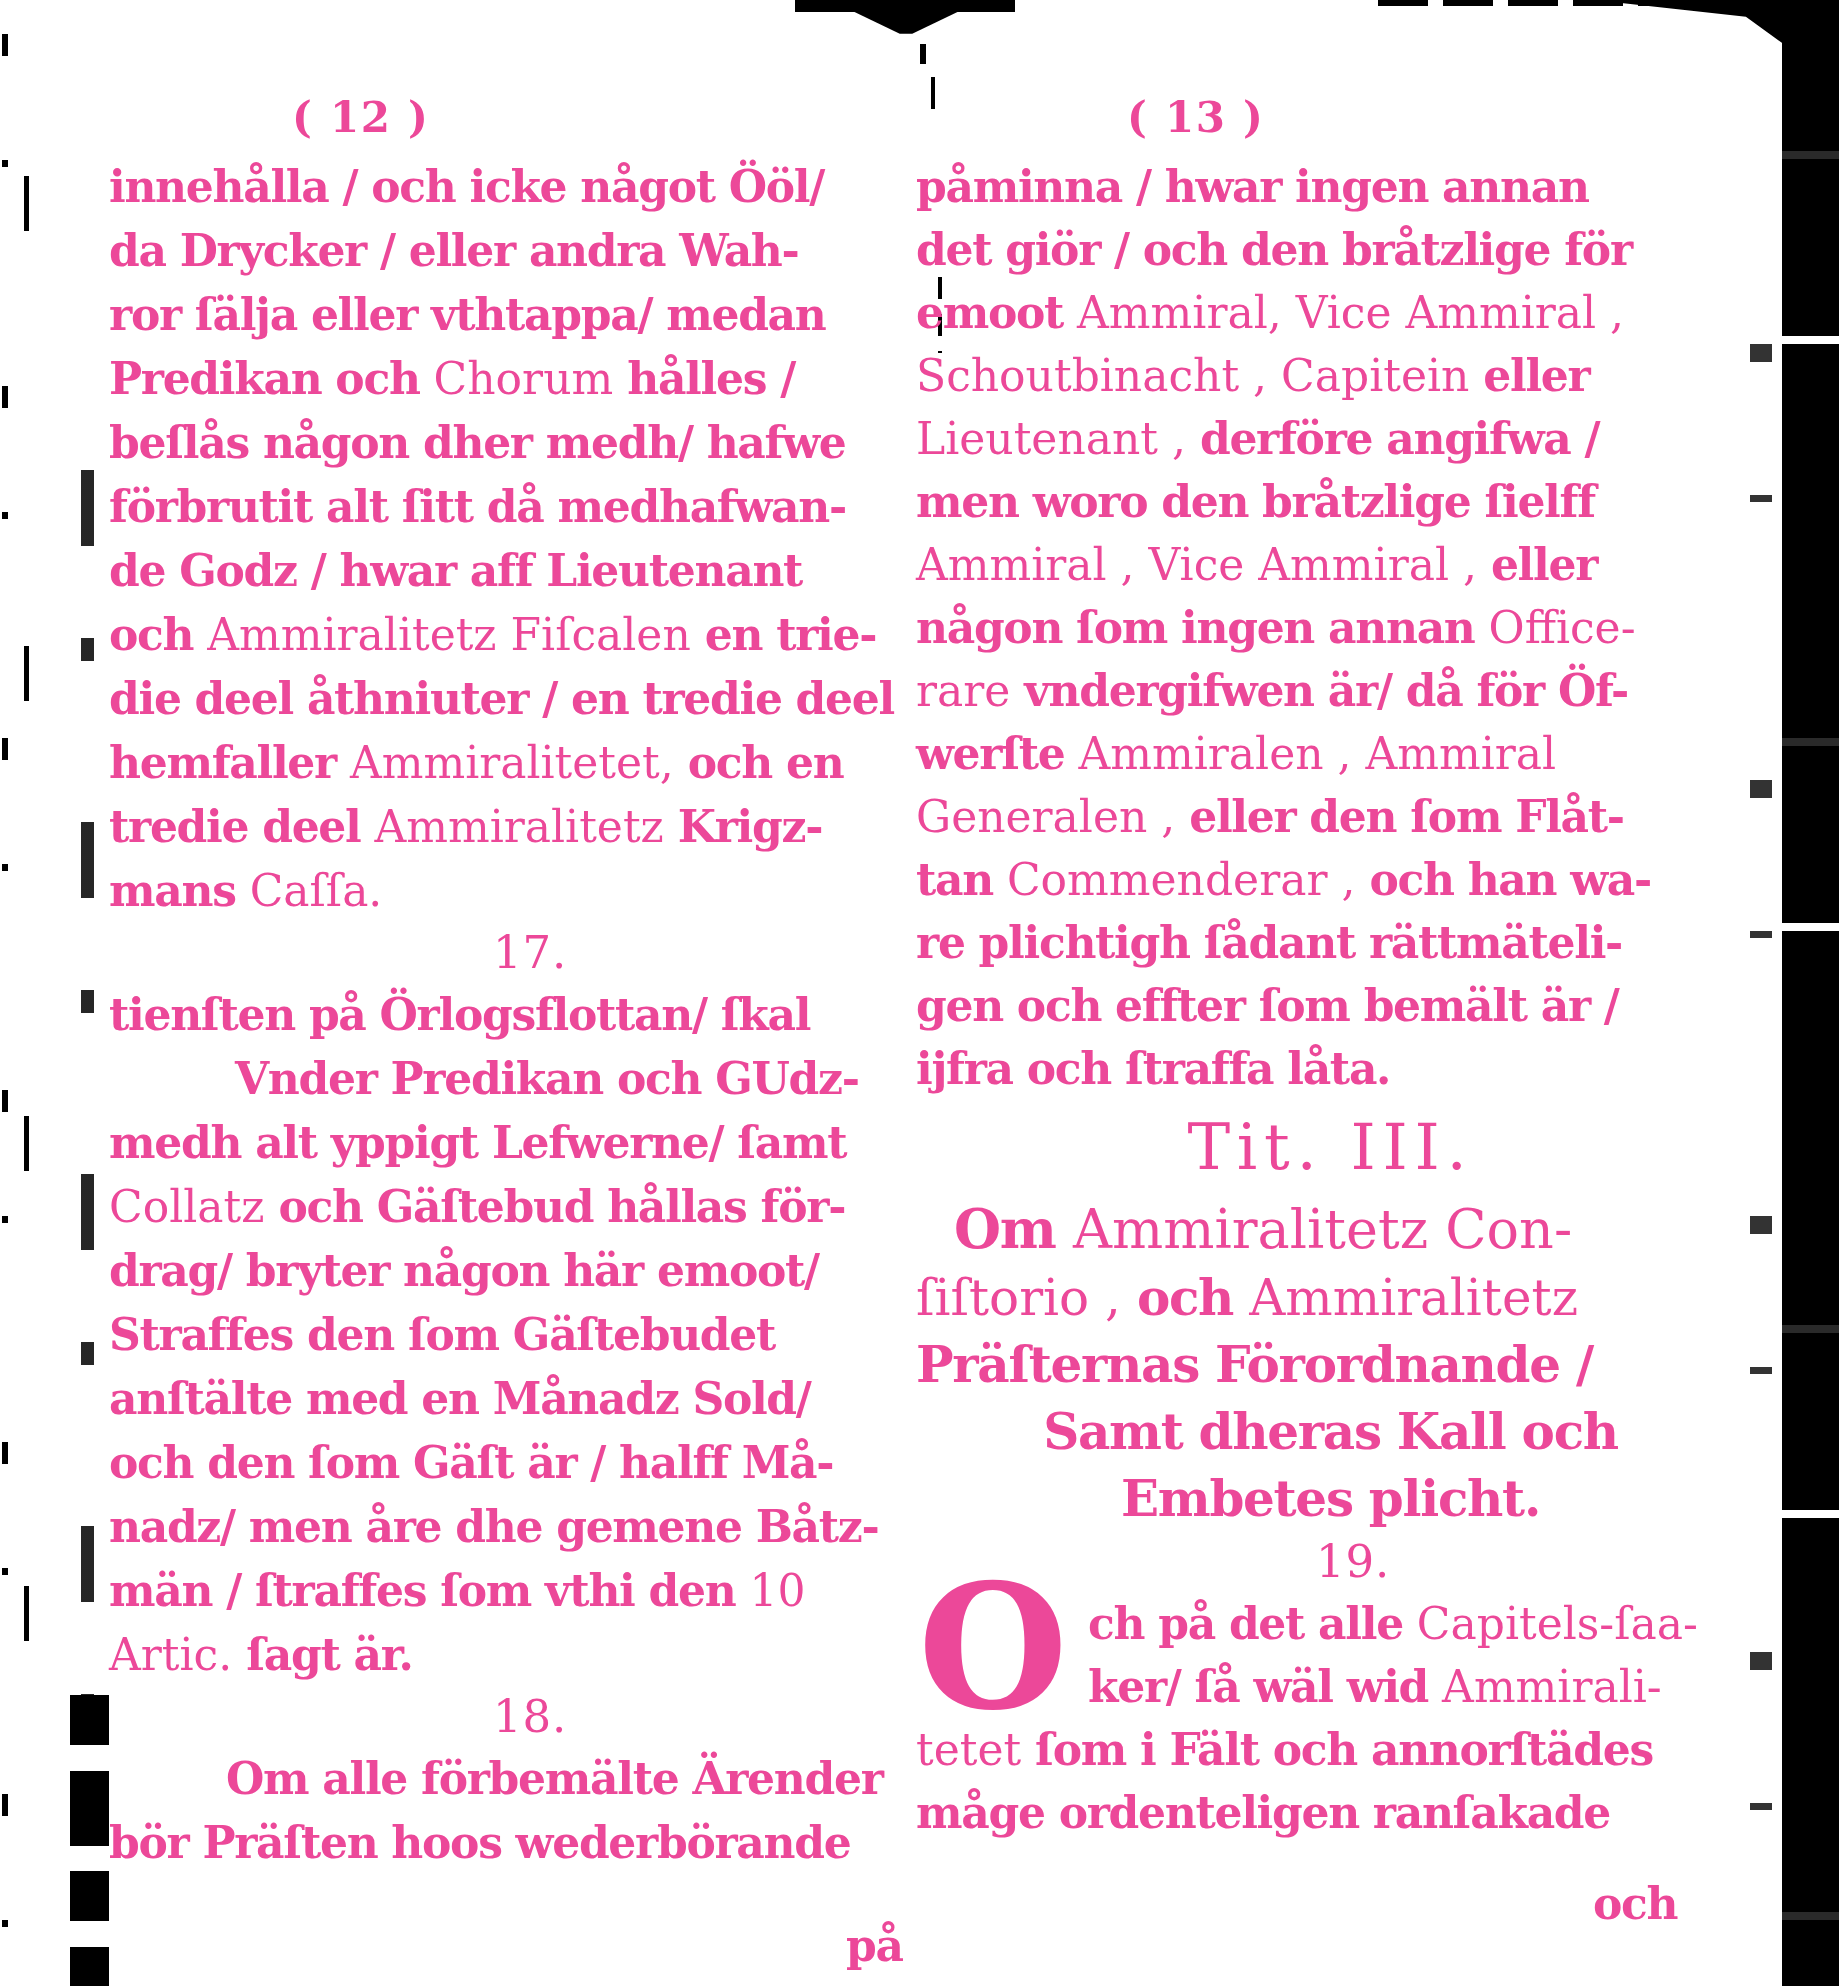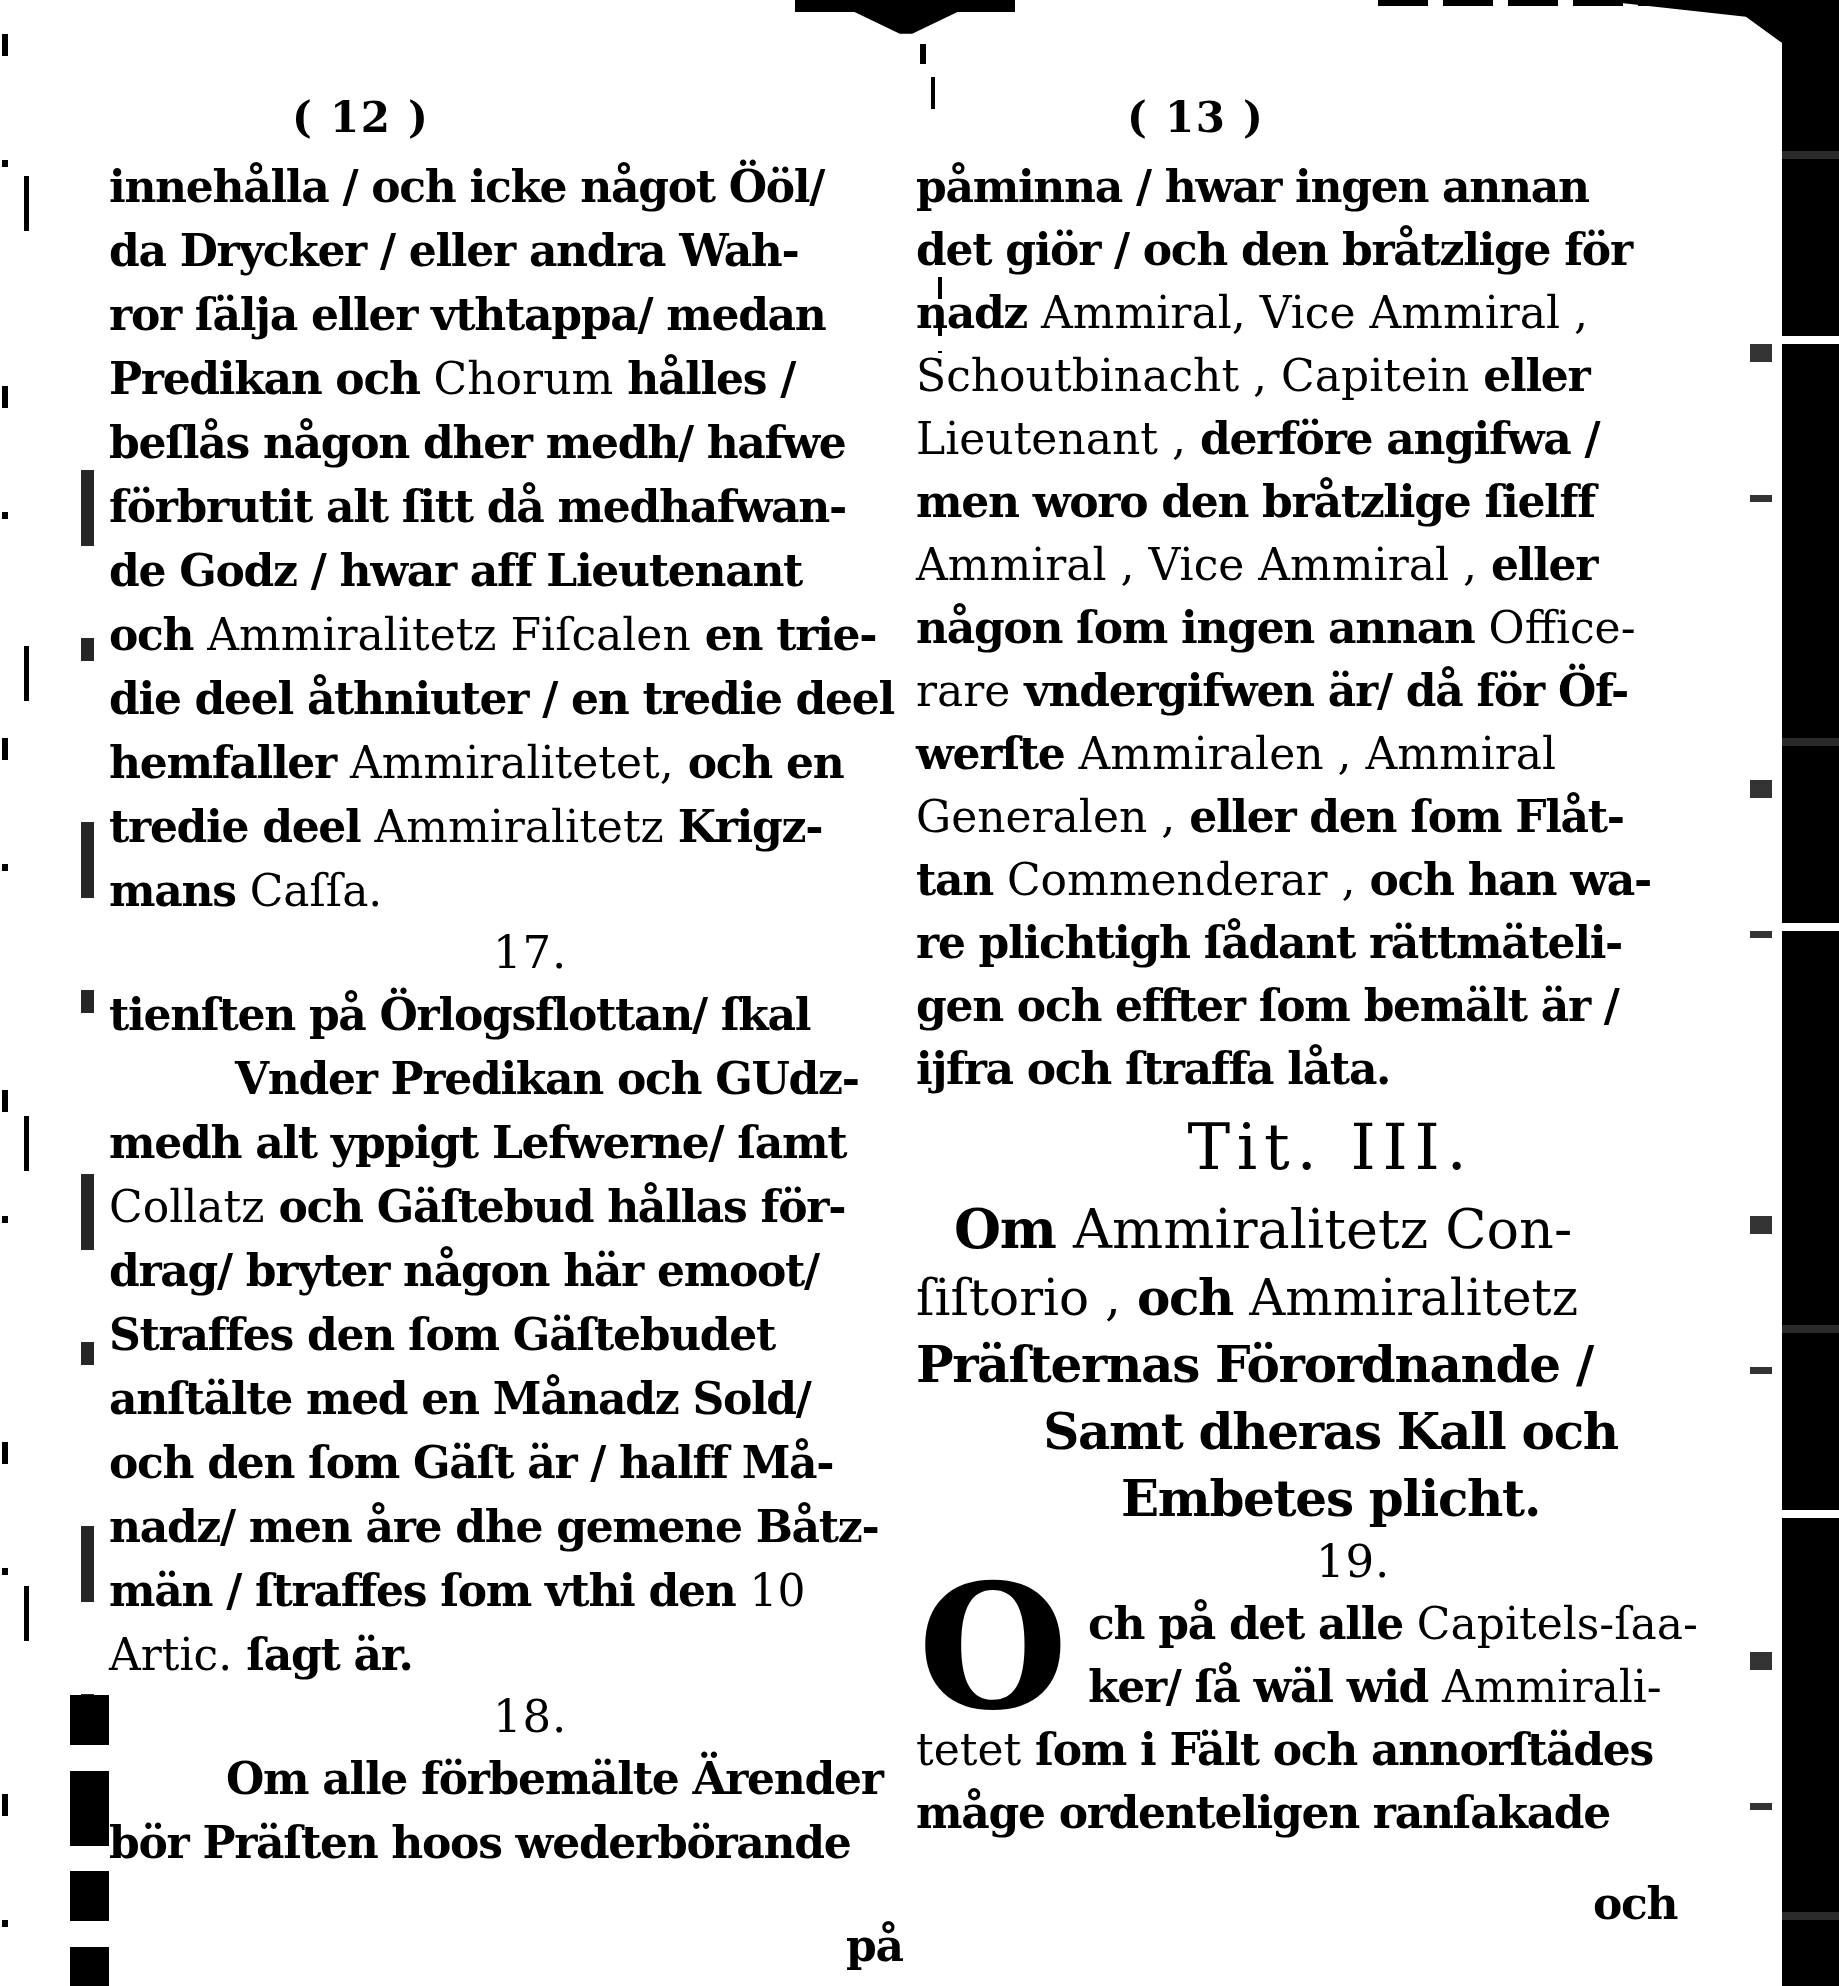--- a/index.html
+++ b/index.html
@@ -1,17 +1,17 @@
 <!DOCTYPE html>
 <html style="font-size:13.4px"><head>
 <meta charset="utf-8">
 <style>
   html,body{margin:0;padding:0;background:#777;}
   #scan{position:relative;width:1839px;height:1987px;background:#ffffff;overflow:hidden;
-        color:#000000;font-family:"DejaVu Serif",serif;}
+        color:#ec4899;font-family:"DejaVu Serif",serif;}
   .page{position:absolute;top:81px;}
   #page-left{left:109px;width:797px;}
   #page-right{left:916px;width:829px;}
   .pagenum{font-weight:700;font-size:42px;height:74px;line-height:74px;letter-spacing:1.7px;}
   #page-left .pagenum{padding-left:183px;}
   #page-right .pagenum{padding-left:211px;}
   .line{white-space:nowrap;}
   #page-left .line{height:64px;line-height:64px;}
   #page-right .line{height:63px;line-height:63px;}
   .body{font-size:44px;}
@@ -83,21 +83,21 @@
         <div class="line body" style="padding-left: 117px;"><span class="fraktur">Om alle förbemälte Ärender</span></div>
         <div class="line body"><span class="fraktur">bör Präſten hoos wederbörande</span></div>
       </div>
   </div>
 
   <div class="page" id="page-right">
     <div class="pagenum">( 13 )</div>
     <div>
         <div class="line body"><span class="fraktur">påminna / hwar ingen annan</span></div>
         <div class="line body"><span class="fraktur">det giör / och den bråtzlige för</span></div>
-        <div class="line body"><span class="fraktur">nadz </span><span class="antiqua">Ammiral, Vice Ammiral ,</span></div>
+        <div class="line body"><span class="fraktur">emoot </span><span class="antiqua">Ammiral, Vice Ammiral ,</span></div>
         <div class="line body"><span class="antiqua">Schoutbinacht , Capitein </span><span class="fraktur">eller</span></div>
         <div class="line body"><span class="antiqua">Lieutenant , </span><span class="fraktur">derföre angifwa /</span></div>
         <div class="line body"><span class="fraktur">men woro den bråtzlige ſielff</span></div>
         <div class="line body"><span class="antiqua">Ammiral , Vice Ammiral , </span><span class="fraktur">eller</span></div>
         <div class="line body"><span class="fraktur">någon ſom ingen annan </span><span class="antiqua">Office-</span></div>
         <div class="line body"><span class="antiqua">rare </span><span class="fraktur">vndergifwen är/ då för Öf-</span></div>
         <div class="line body"><span class="fraktur">werſte </span><span class="antiqua">Ammiralen , Ammiral</span></div>
         <div class="line body"><span class="antiqua">Generalen , </span><span class="fraktur">eller den ſom Flåt-</span></div>
         <div class="line body"><span class="fraktur">tan </span><span class="antiqua">Commenderar , </span><span class="fraktur">och han wa-</span></div>
         <div class="line body"><span class="fraktur">re plichtigh ſådant rättmäteli-</span></div>

